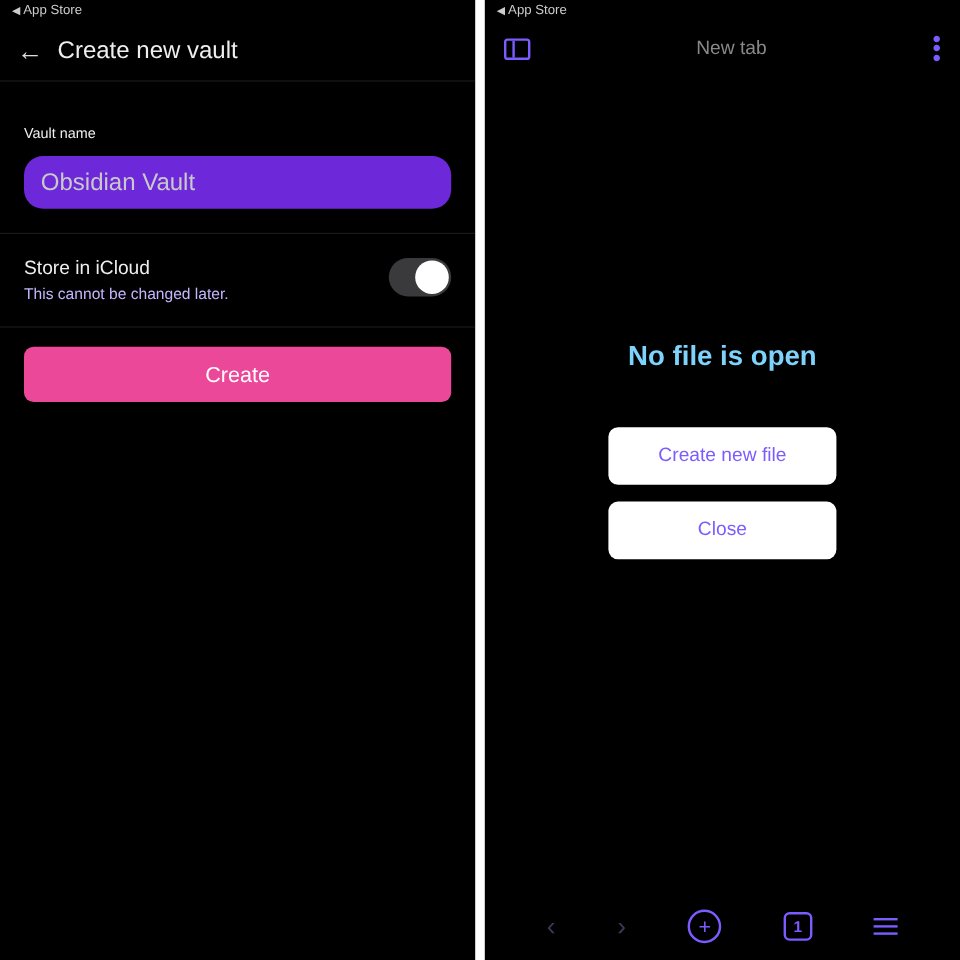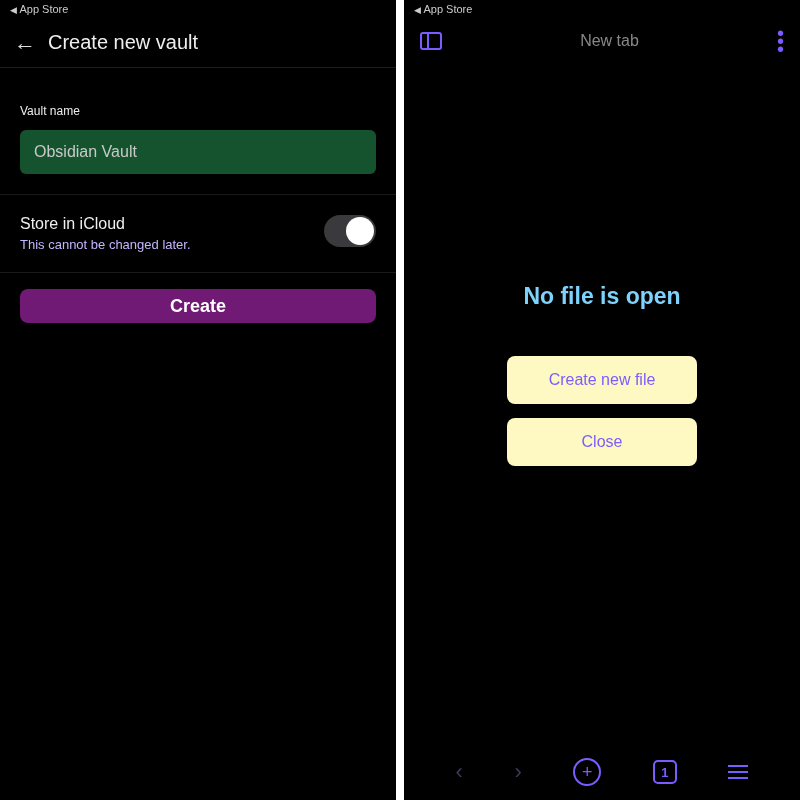--- a/index.html
+++ b/index.html
@@ -36,38 +36,38 @@
     padding: 0 14px;
     border-bottom: 1px solid #1c1c1c;
     gap: 12px;
   }
   .back-arrow { font-size: 22px; color:#ddd; }
   .header-title { font-size: 20px; color:#eee; font-weight:400; }
   .section { padding: 20px; border-bottom:1px solid #1a1a1a; }
   .label { font-size: 12px; color:#eee; margin-bottom:12px; }
   .input {
     width:100%; height:44px;
-    background:#14532d; border:none; border-radius:6px;
-    padding:0 14px; font-size:16px; color:#c9c9c9;
+    background:#6d28d9; border:none; border-radius:16px;
+    padding:0 14px; font-size:20px; color:#c9c9c9;
   }
   .row { display:flex; align-items:flex-start; justify-content:space-between; }
   .row-text { display:flex; flex-direction:column; gap:4px; }
   .rt-title { font-size:16px; color:#eee; }
   .rt-sub { font-size:13px; color:#c4b5fd; }
   .toggle {
     width:52px; height:32px; border-radius:16px;
     background:#3a3a3c; position:relative;
   }
   .toggle .knob {
     position:absolute; top:2px; right:2px;
     width:28px; height:28px; border-radius:14px; background:#fff;
   }
   .primary-btn {
-    margin: 16px 20px; height:34px; border-radius:8px;
-    background:#701a75; color:#fff; font-size:18px; font-weight:700;
+    margin: 16px 20px; height:46px; border-radius:8px;
+    background:#ec4899; color:#fff; font-size:18px; font-weight:400;
     display:flex; align-items:center; justify-content:center;
   }
 
   
   .topbar {
     height:46px; display:flex; align-items:center;
     padding:0 16px; justify-content:space-between;
   }
   .sidebar-icon {
     width:22px; height:18px;
@@ -82,21 +82,21 @@
   .dots { color:#7c5cff; font-size:20px; line-height:0.4; letter-spacing:0; }
   .dots span { display:block; }
   .main-center {
     flex:1; display:flex; flex-direction:column;
     align-items:center; justify-content:center; gap:26px;
     padding-bottom:60px;
   }
   .big-msg { font-size:23px; font-weight:600; color:#7dd3fc; }
   .card-btn {
     width:190px; height:48px; border-radius:8px;
-    background:#fef9c3; color:#7c5cff; font-size:16px;
+    background:#ffffff; color:#7c5cff; font-size:16px;
     display:flex; align-items:center; justify-content:center;
   }
   .bottombar {
     height:56px; display:flex; align-items:center;
     justify-content:space-evenly;
   }
   .bb-icon { color:#3a3a5a; font-size:22px; display:flex; align-items:center; justify-content:center; }
   .bb-icon.accent { color:#7c5cff; }
   .plus-circle {
     width:28px; height:28px; border:2px solid #7c5cff; border-radius:14px;

